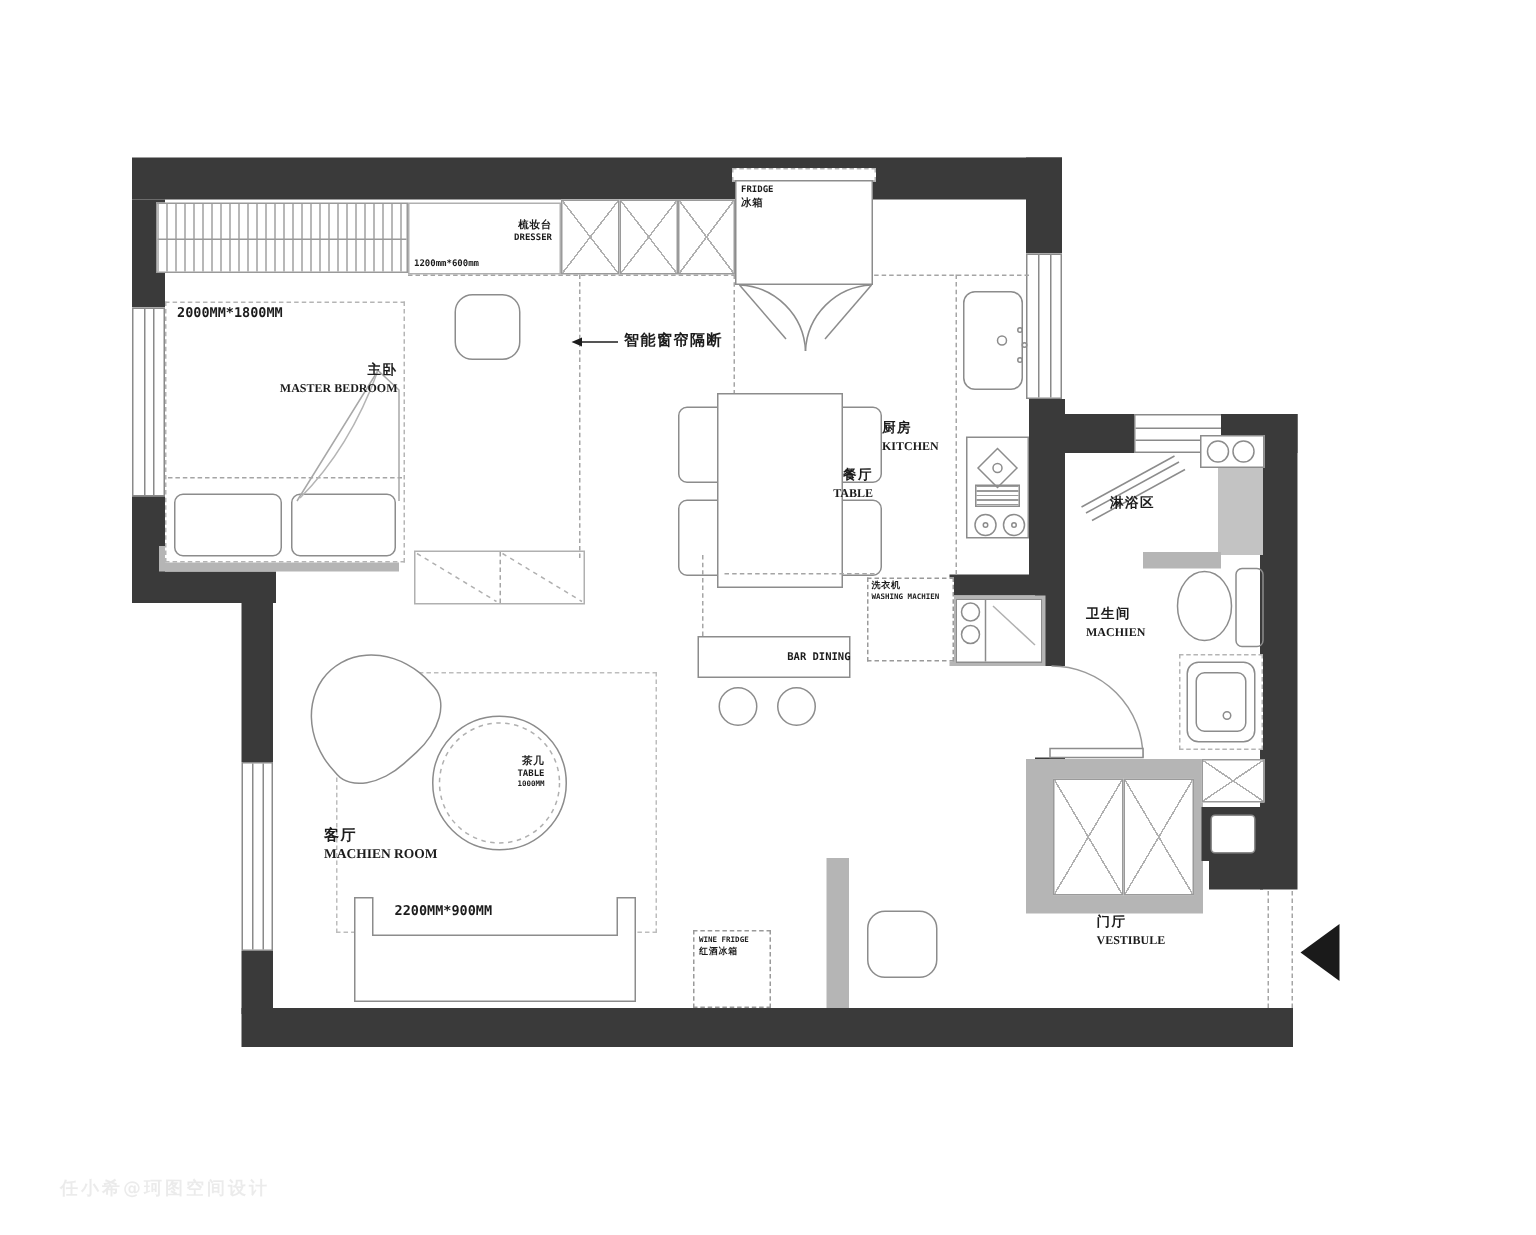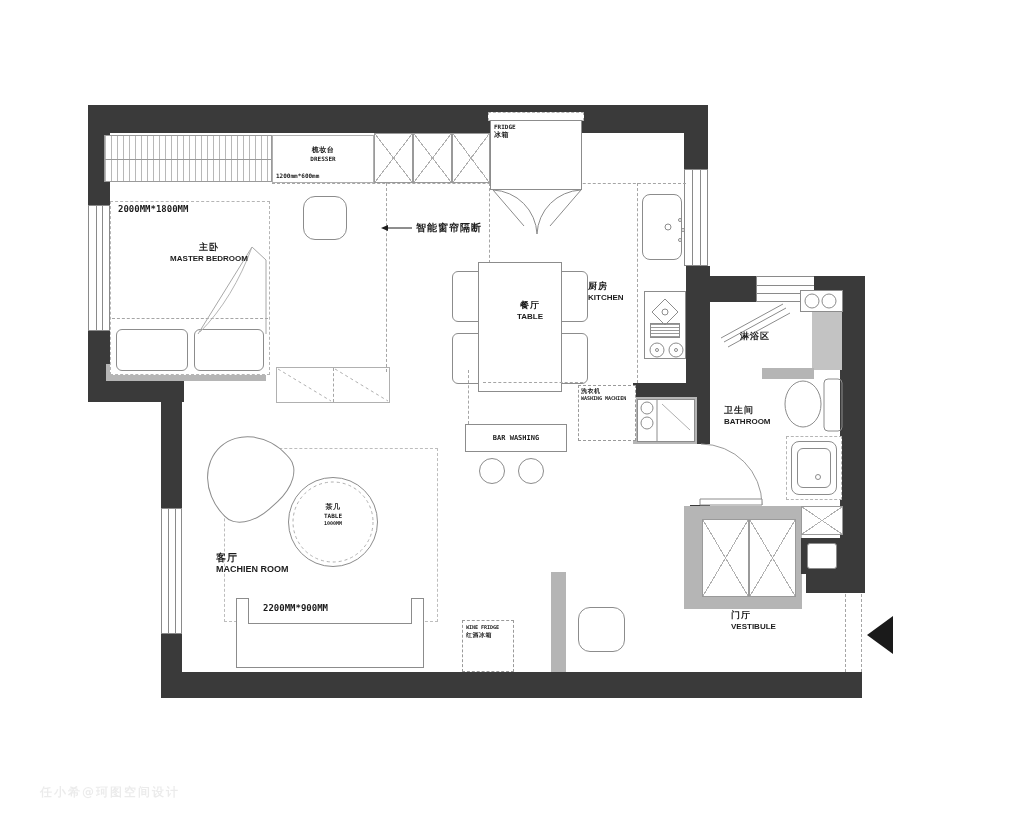--- a/index.html
+++ b/index.html
@@ -24,25 +24,25 @@
       linear-gradient(to top right, transparent calc(50% - .5px), #b0b0b0 calc(50% - .5px) calc(50% + .5px), transparent calc(50% + .5px)),
       linear-gradient(to bottom right, transparent calc(50% - .5px), #b0b0b0 calc(50% - .5px) calc(50% + .5px), transparent calc(50% + .5px));}
   .hatch{position:absolute;background:repeating-linear-gradient(90deg,#b8b8b8 0 1px,transparent 1px 6px) #fff;
          border:1px solid #9a9a9a;box-sizing:border-box;}
   .hatch::after{content:"";position:absolute;left:0;right:0;top:50%;height:1px;background:#9a9a9a;}
   .round{border-radius:12px;}
   .circle{border-radius:50%;}
   .lbl{position:absolute;white-space:nowrap;line-height:1.3;}
   .cn{font-size:9px;font-weight:600;letter-spacing:1px;color:#1c1c1c;}
   .cn-sm{font-size:7px;font-weight:600;letter-spacing:.5px;color:#1c1c1c;}
-  .en{font-family:Liberation Sans, sans-serif;font-size:8px;font-weight:700;color:#1c1c1c;}
+  .en{font-family:Liberation Serif, serif;font-size:8px;font-weight:700;color:#1c1c1c;}
   .en-sm{font-family:"DejaVu Sans Mono","Liberation Mono",monospace;font-size:6px;font-weight:700;color:#1c1c1c;}
   .dim{font-family:"DejaVu Sans Mono","Liberation Mono",monospace;font-size:9px;font-weight:700;color:#1c1c1c;}
   .dim-sm{font-family:"DejaVu Sans Mono","Liberation Mono",monospace;font-size:6px;font-weight:700;color:#1c1c1c;}
-  .center{text-align:center;}
+  .center{text-align:right;}
   .stripes{background:repeating-linear-gradient(0deg,#9a9a9a 0 1px,transparent 1px 3px) #fff;}
   .watermark{position:absolute;left:40px;top:784px;font-size:12px;letter-spacing:2px;color:rgba(0,0,0,0.08);font-weight:600;}
   svg.overlay{position:absolute;left:0;top:0;pointer-events:none;}
 </style>
 </head>
 <body>
 
 <div class="plan">
 
   <div class="wall" style="left:88px;top:105px;width:620px;height:28px"></div>
@@ -196,43 +196,43 @@
   </div>
 
   <div class="lbl dim" style="left:118px;top:204px">2000MM*1800MM</div>
   <div class="lbl center" style="left:153px;top:242px;width:112px">
     <div class="cn">主卧</div>
     <div class="en">MASTER BEDROOM</div>
   </div>
 
   <div class="lbl cn" style="left:416px;top:221px;font-size:10px">智能窗帘隔断</div>
 
-  <div class="lbl center" style="left:478px;top:300px;width:104px">
+  <div class="lbl center" style="left:478px;top:312px;width:104px">
     <div class="cn">餐厅</div>
     <div class="en">TABLE</div>
   </div>
 
   <div class="lbl" style="left:588px;top:281px">
     <div class="cn">厨房</div>
     <div class="en">KITCHEN</div>
   </div>
 
   <div class="lbl cn" style="left:740px;top:331px">淋浴区</div>
 
   <div class="lbl" style="left:724px;top:405px">
     <div class="cn">卫生间</div>
-    <div class="en">BATHROOM</div>
+    <div class="en">MACHIEN</div>
   </div>
 
   <div class="lbl" style="left:581px;top:387px">
     <div class="cn-sm" style="font-size:6px">洗衣机</div>
     <div class="en-sm" style="font-size:5px">WASHING MACHIEN</div>
   </div>
 
-  <div class="lbl en-sm center" style="left:465px;top:434px;width:102px;font-size:7px">BAR WASHING</div>
+  <div class="lbl en-sm center" style="left:465px;top:434px;width:102px;font-size:7px">BAR DINING</div>
 
   <div class="lbl center" style="left:303px;top:503px;width:60px">
     <div class="cn-sm">茶几</div>
     <div class="en-sm">TABLE</div>
     <div class="dim-sm" style="font-size:5px">1000MM</div>
   </div>
 
   <div class="lbl" style="left:216px;top:551px">
     <div class="cn" style="font-size:10px">客厅</div>
     <div class="en" style="font-size:9px">MACHIEN ROOM</div>

